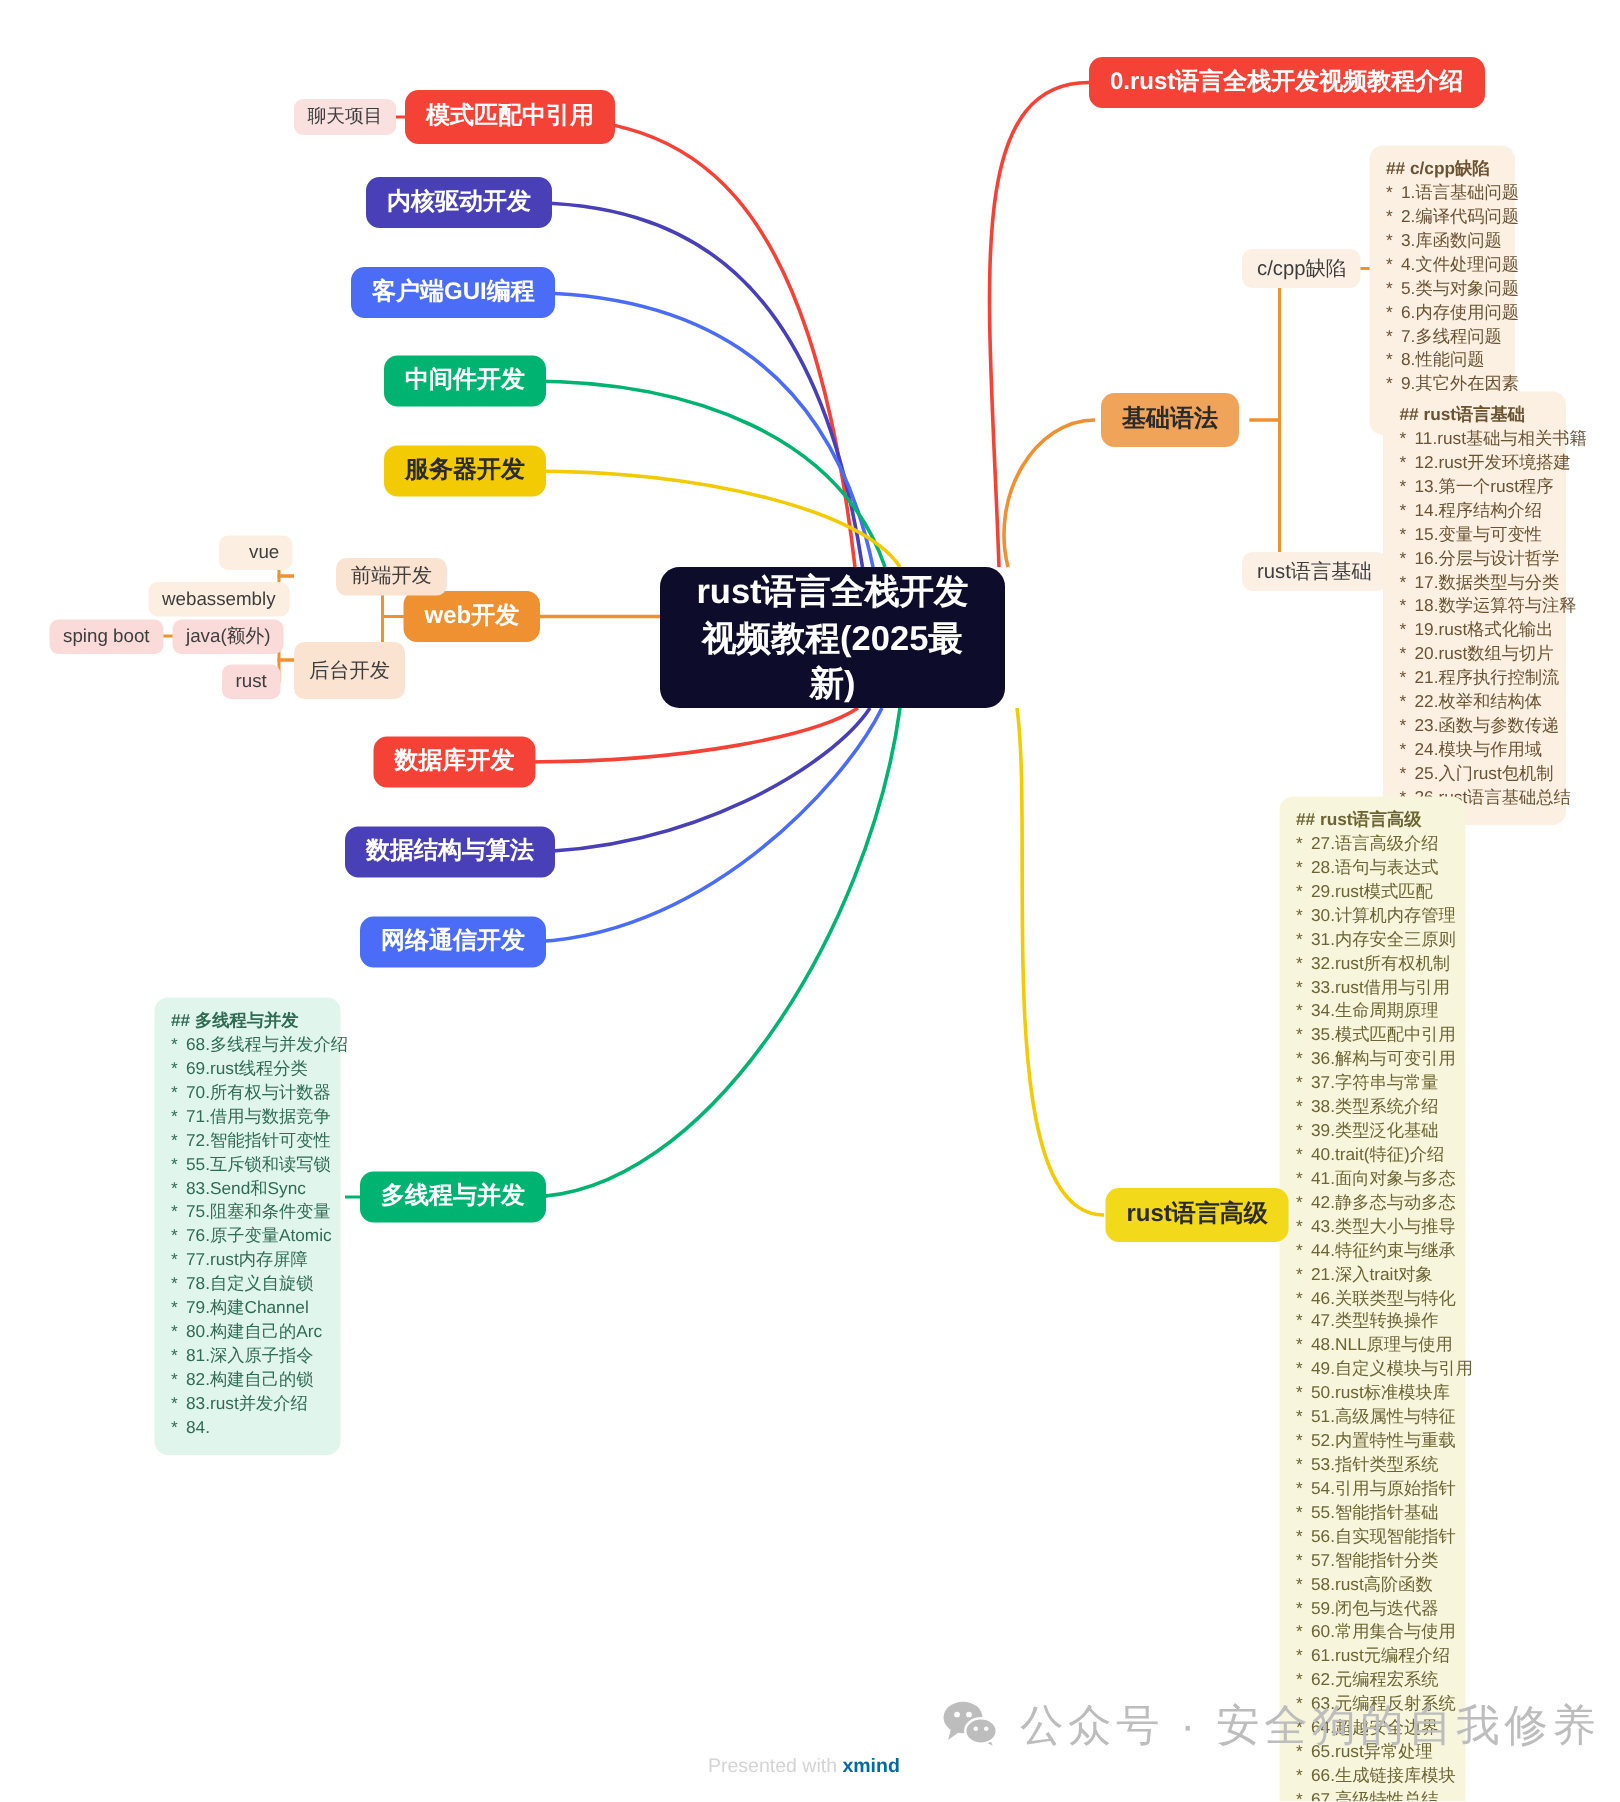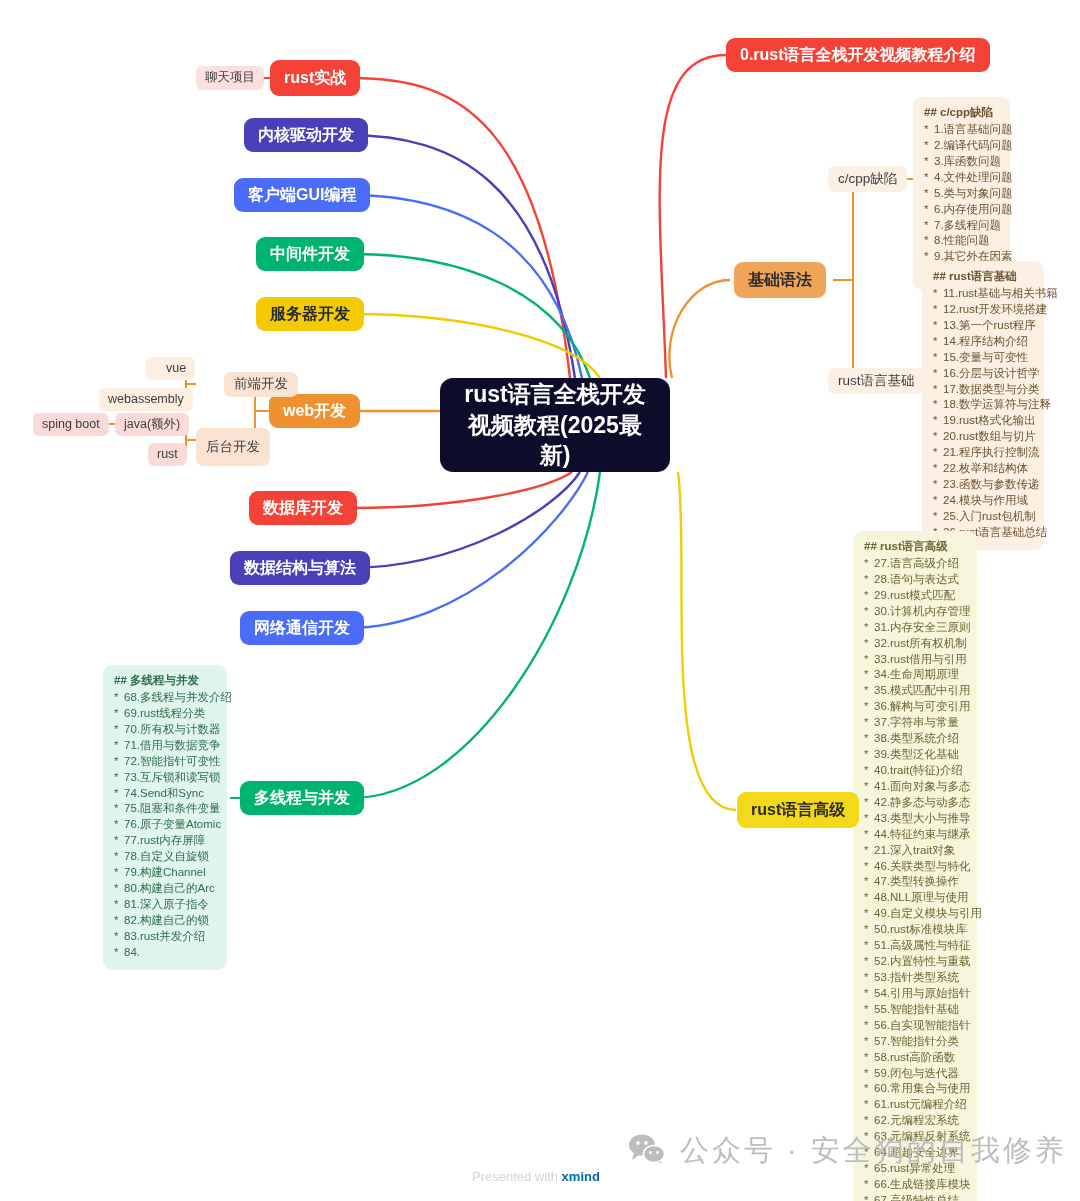--- a/index.html
+++ b/index.html
@@ -253,21 +253,21 @@
         <li>61.rust元编程介绍</li>
         <li>62.元编程宏系统</li>
         <li>63.元编程反射系统</li>
         <li>64.超越安全边界</li>
         <li>65.rust异常处理</li>
         <li>66.生成链接库模块</li>
         <li>67.高级特性总结</li>
       </ul>
   </div>
 
-  <div class="node main-node" style="left:270px; top:60px; height:36px; background:#f44336; color:#ffffff;">rust实战</div>
+  <div class="node main-node" style="left:270px; top:60px; height:36px; background:#f44336; color:#ffffff;">模式匹配中引用</div>
 
   <div class="node leaf-node" style="left:196px; top:66px; height:24px; background:#fbe0e0; color:#3d3d3d;">聊天项目</div>
 
   <div class="node main-node" style="left:244px; top:118px; height:34px; background:#4940b8; color:#ffffff;">内核驱动开发</div>
 
   <div class="node main-node" style="left:234px; top:178px; height:34px; background:#4a6cf7; color:#ffffff;">客户端GUI编程</div>
 
   <div class="node main-node" style="left:256px; top:237px; height:34px; background:#00b371; color:#ffffff;">中间件开发</div>
 
   <div class="node main-node" style="left:256px; top:297px; height:34px; background:#f2cb05; color:#2b2b2b;">服务器开发</div>
@@ -297,22 +297,22 @@
   <div class="node main-node" style="left:240px; top:781px; height:34px; background:#00b371; color:#ffffff;">多线程与并发</div>
 
   <div class="notebox" id="note-concurrency" style="left:103px; top:665px; width:124px; background:#e0f5ec; color:#2f6b52;">
     <div class="nb-title">## 多线程与并发</div>
     <ul>
         <li>68.多线程与并发介绍</li>
         <li>69.rust线程分类</li>
         <li>70.所有权与计数器</li>
         <li>71.借用与数据竞争</li>
         <li>72.智能指针可变性</li>
-        <li>73.互斥锁和读写锁</li>
-        <li>74.Send和Sync</li>
+        <li>55.互斥锁和读写锁</li>
+        <li>83.Send和Sync</li>
         <li>75.阻塞和条件变量</li>
         <li>76.原子变量Atomic</li>
         <li>77.rust内存屏障</li>
         <li>78.自定义自旋锁</li>
         <li>79.构建Channel</li>
         <li>80.构建自己的Arc</li>
         <li>81.深入原子指令</li>
         <li>82.构建自己的锁</li>
         <li>83.rust并发介绍</li>
         <li>84.</li>

